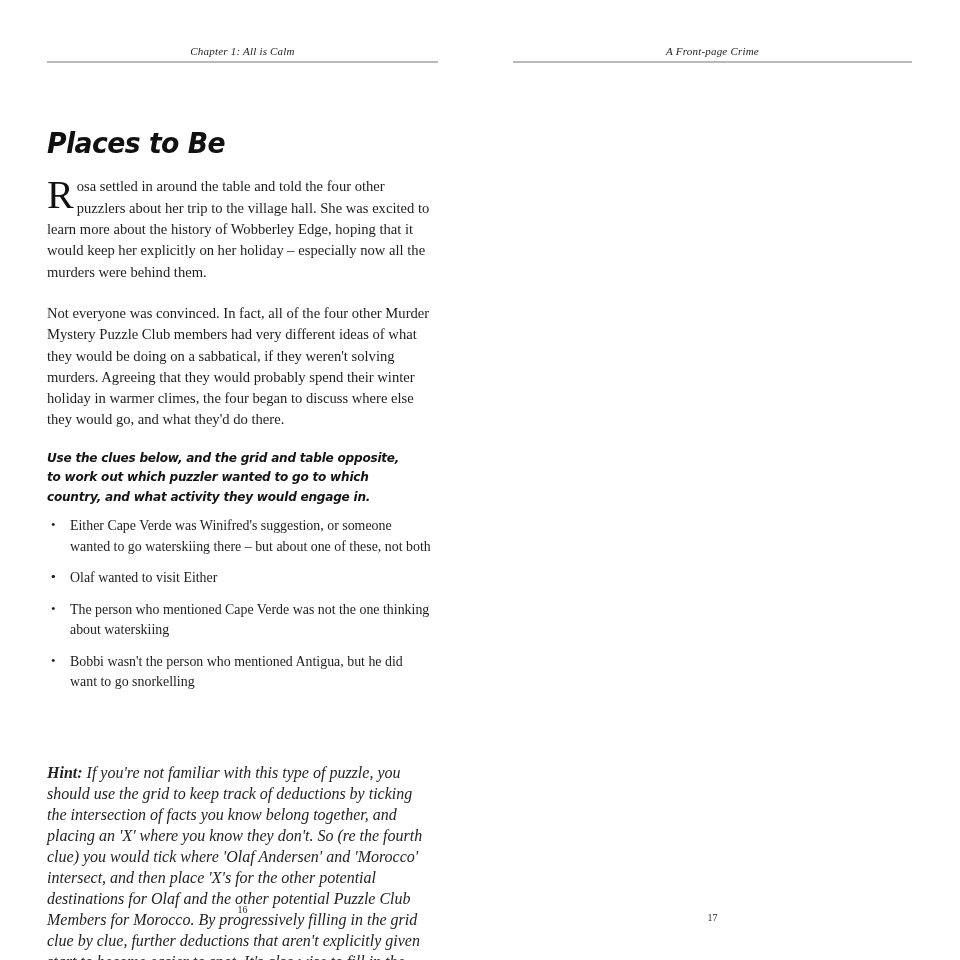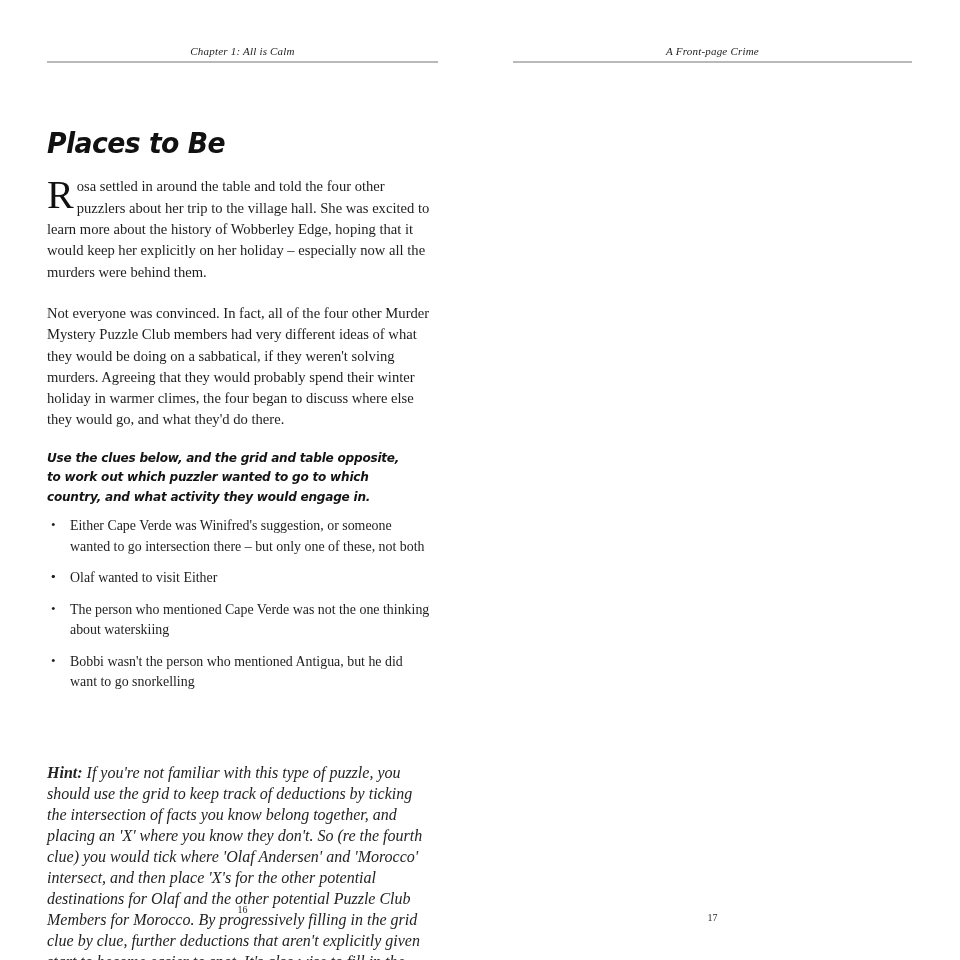--- a/index.html
+++ b/index.html
@@ -158,21 +158,21 @@
       <span class="dropcap">R</span><span>osa settled in around the table and told the four other puzzlers about her trip to the village hall. She was excited to learn more about the history of Wobberley Edge, hoping that it would keep her explicitly on her holiday – especially now all the murders were behind them.</span>
     </p>
 
     <p class="body-para">Not everyone was convinced. In fact, all of the four other Murder Mystery Puzzle Club members had very different ideas of what they would be doing on a sabbatical, if they weren't solving murders. Agreeing that they would probably spend their winter holiday in warmer climes, the four began to discuss where else they would go, and what they'd do there.</p>
 
     <p class="instruction">Use the clues below, and the grid and table opposite, to work out which puzzler wanted to go to which country, and what activity they would engage in.</p>
 
     <ul class="clues">
       <li>
         <span class="bullet">•</span>
-        <span>Either Cape Verde was Winifred's suggestion, or someone wanted to go intersection there – but only one of these, not both</span>
+        <span>Either Cape Verde was Winifred's suggestion, or someone wanted to go waterskiing there – but about one of these, not both</span>
       </li>
       <li>
         <span class="bullet">•</span>
       </li>
       <li>
         <span class="bullet">•</span>
         <span>Olaf wanted to visit Either</span>
       </li>
       <li>
         <span class="bullet">•</span>

